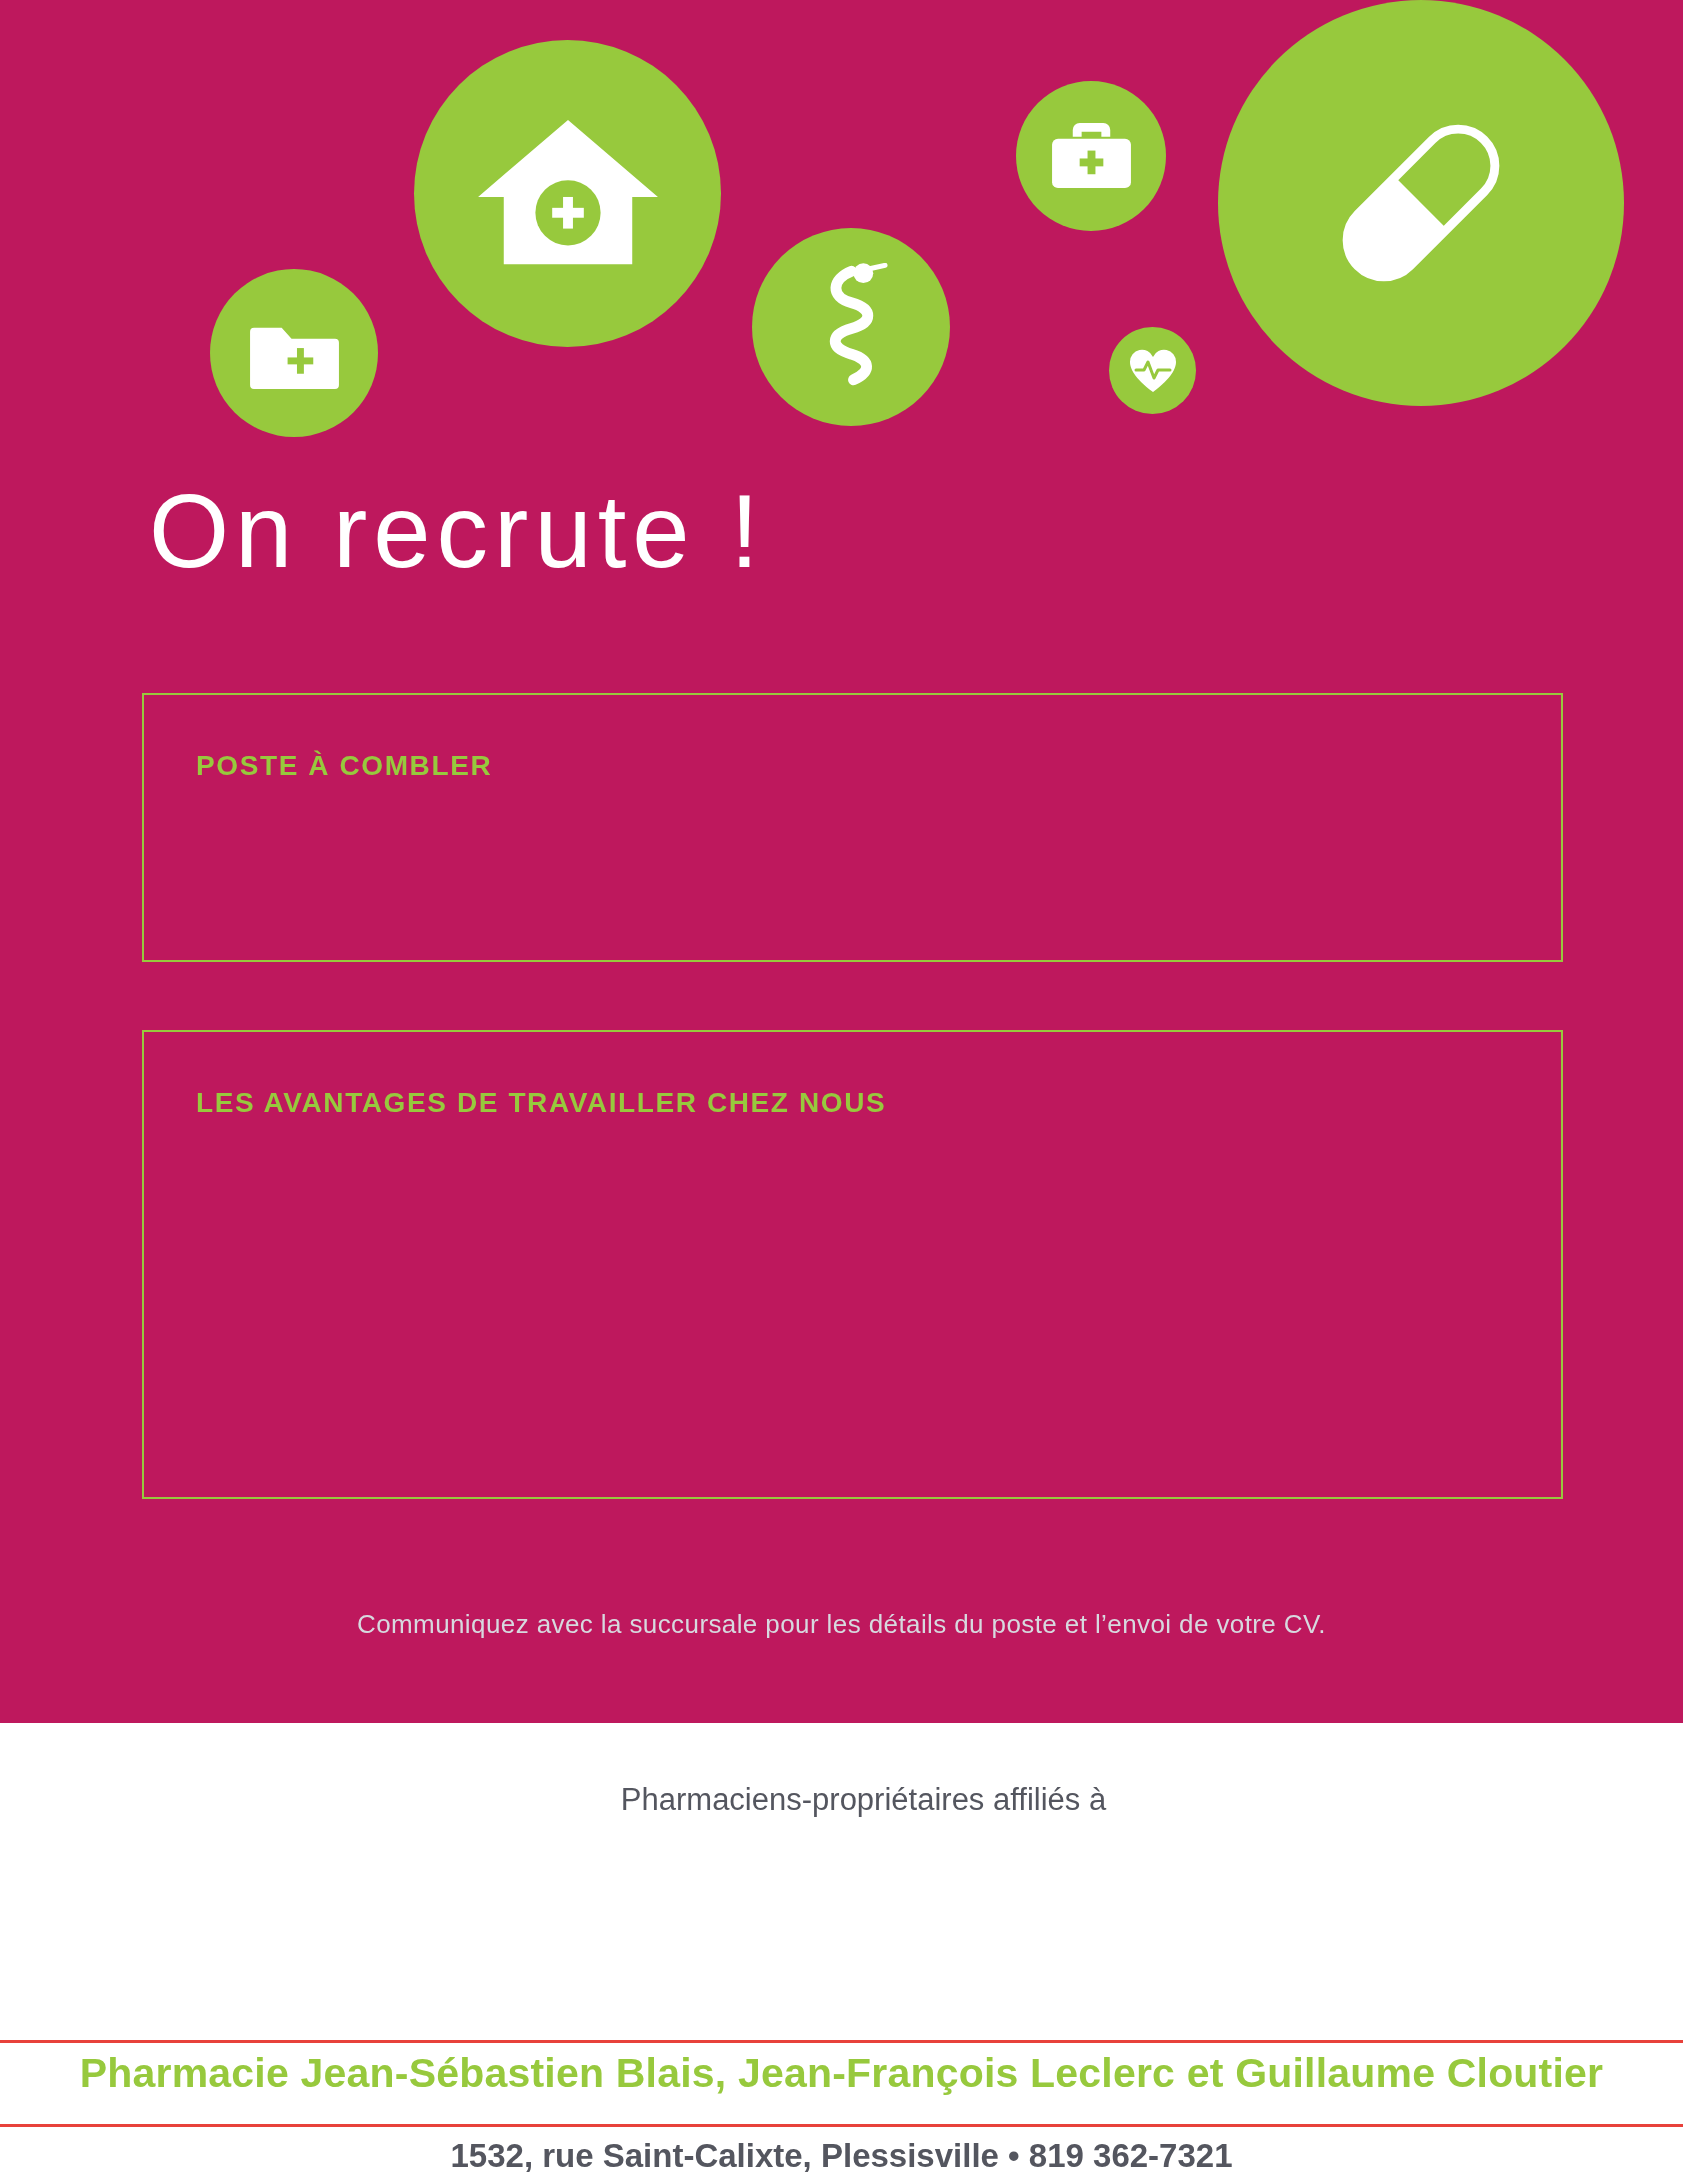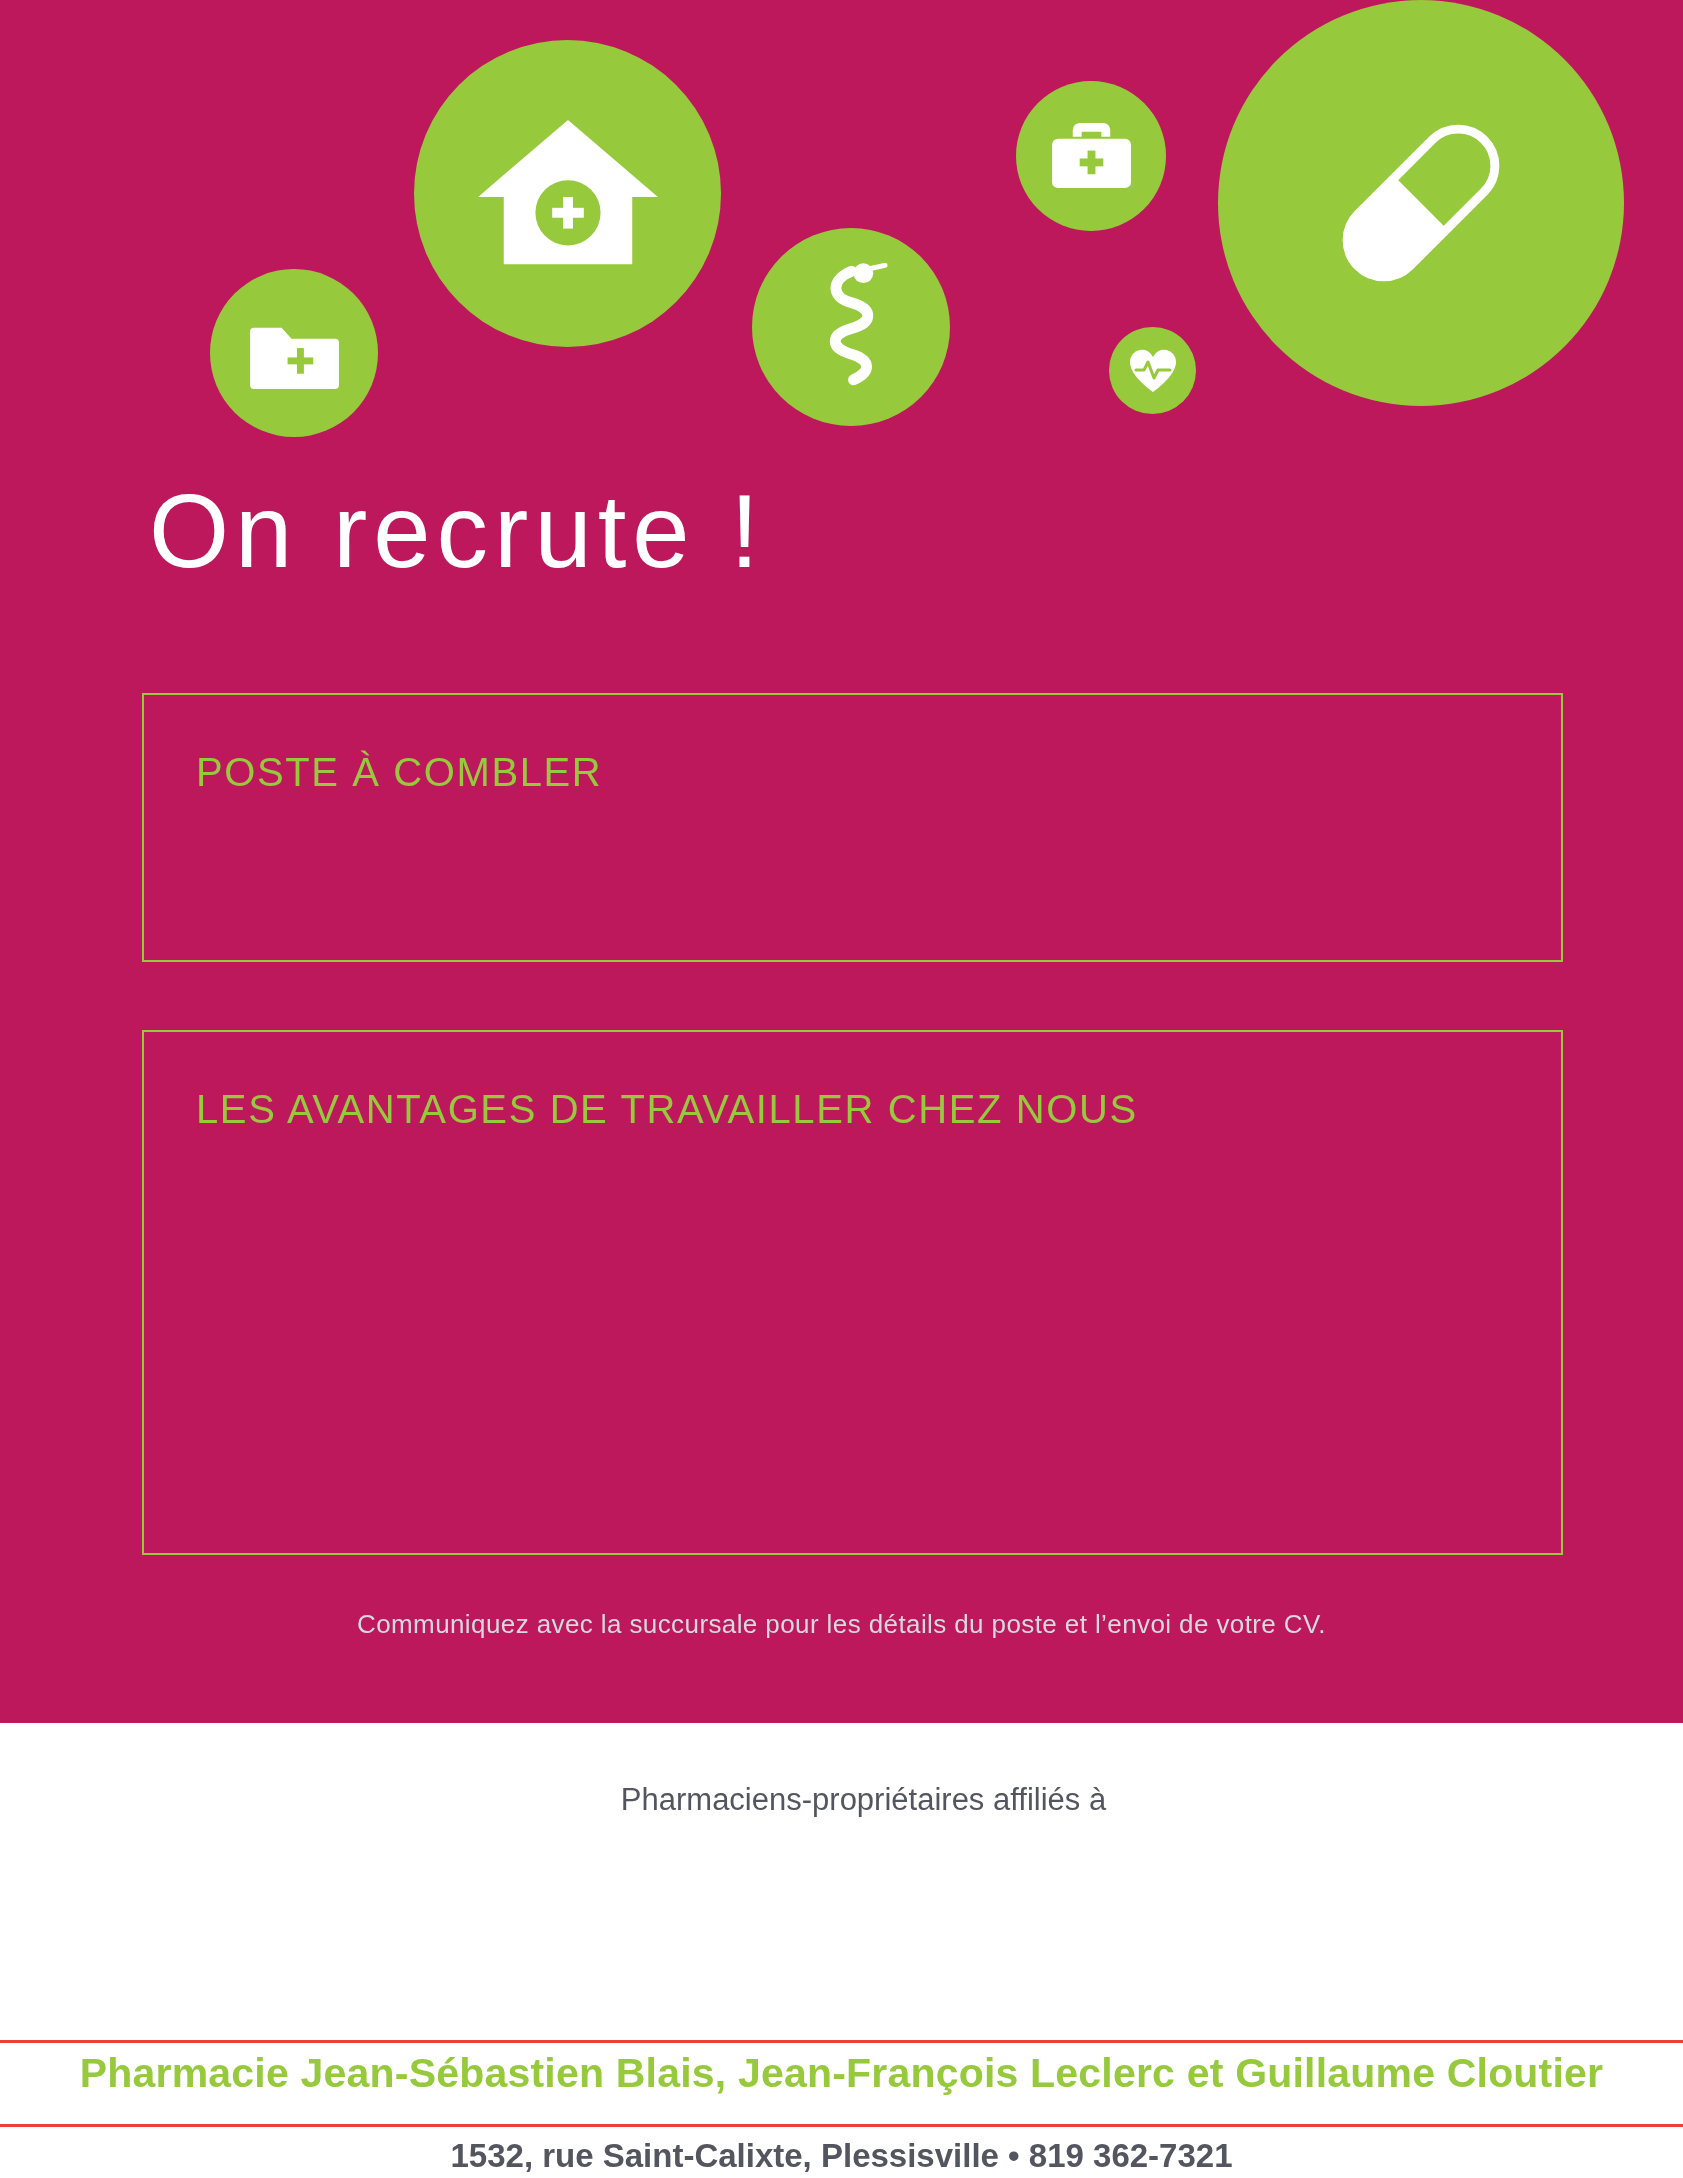--- a/index.html
+++ b/index.html
@@ -59,29 +59,29 @@
     white-space: nowrap;
   }
 
   
   .box {
     position: absolute;
     border: 2px solid #97c93d;
     background: transparent;
   }
   .box-poste     { left: 142px; top: 693px;  width: 1421px; height: 269px; }
-  .box-avantages { left: 142px; top: 1030px; width: 1421px; height: 525px; }
+  .box-avantages { left: 142px; top: 1030px; width: 1421px; height: 469px; }
 
   .box-title {
     position: absolute;
     left: 52px;
     top: 55px;
     color: #97c93d;
-    font-size: 40px;
-    font-weight: normal;
+    font-size: 28px;
+    font-weight: bold;
     letter-spacing: 1.6px;
     white-space: nowrap;
   }
   .box-body {
     position: absolute;
     left: 52px;
     right: 40px;
     top: 111px;
     color: #e9eaee;
     font-size: 24px;

